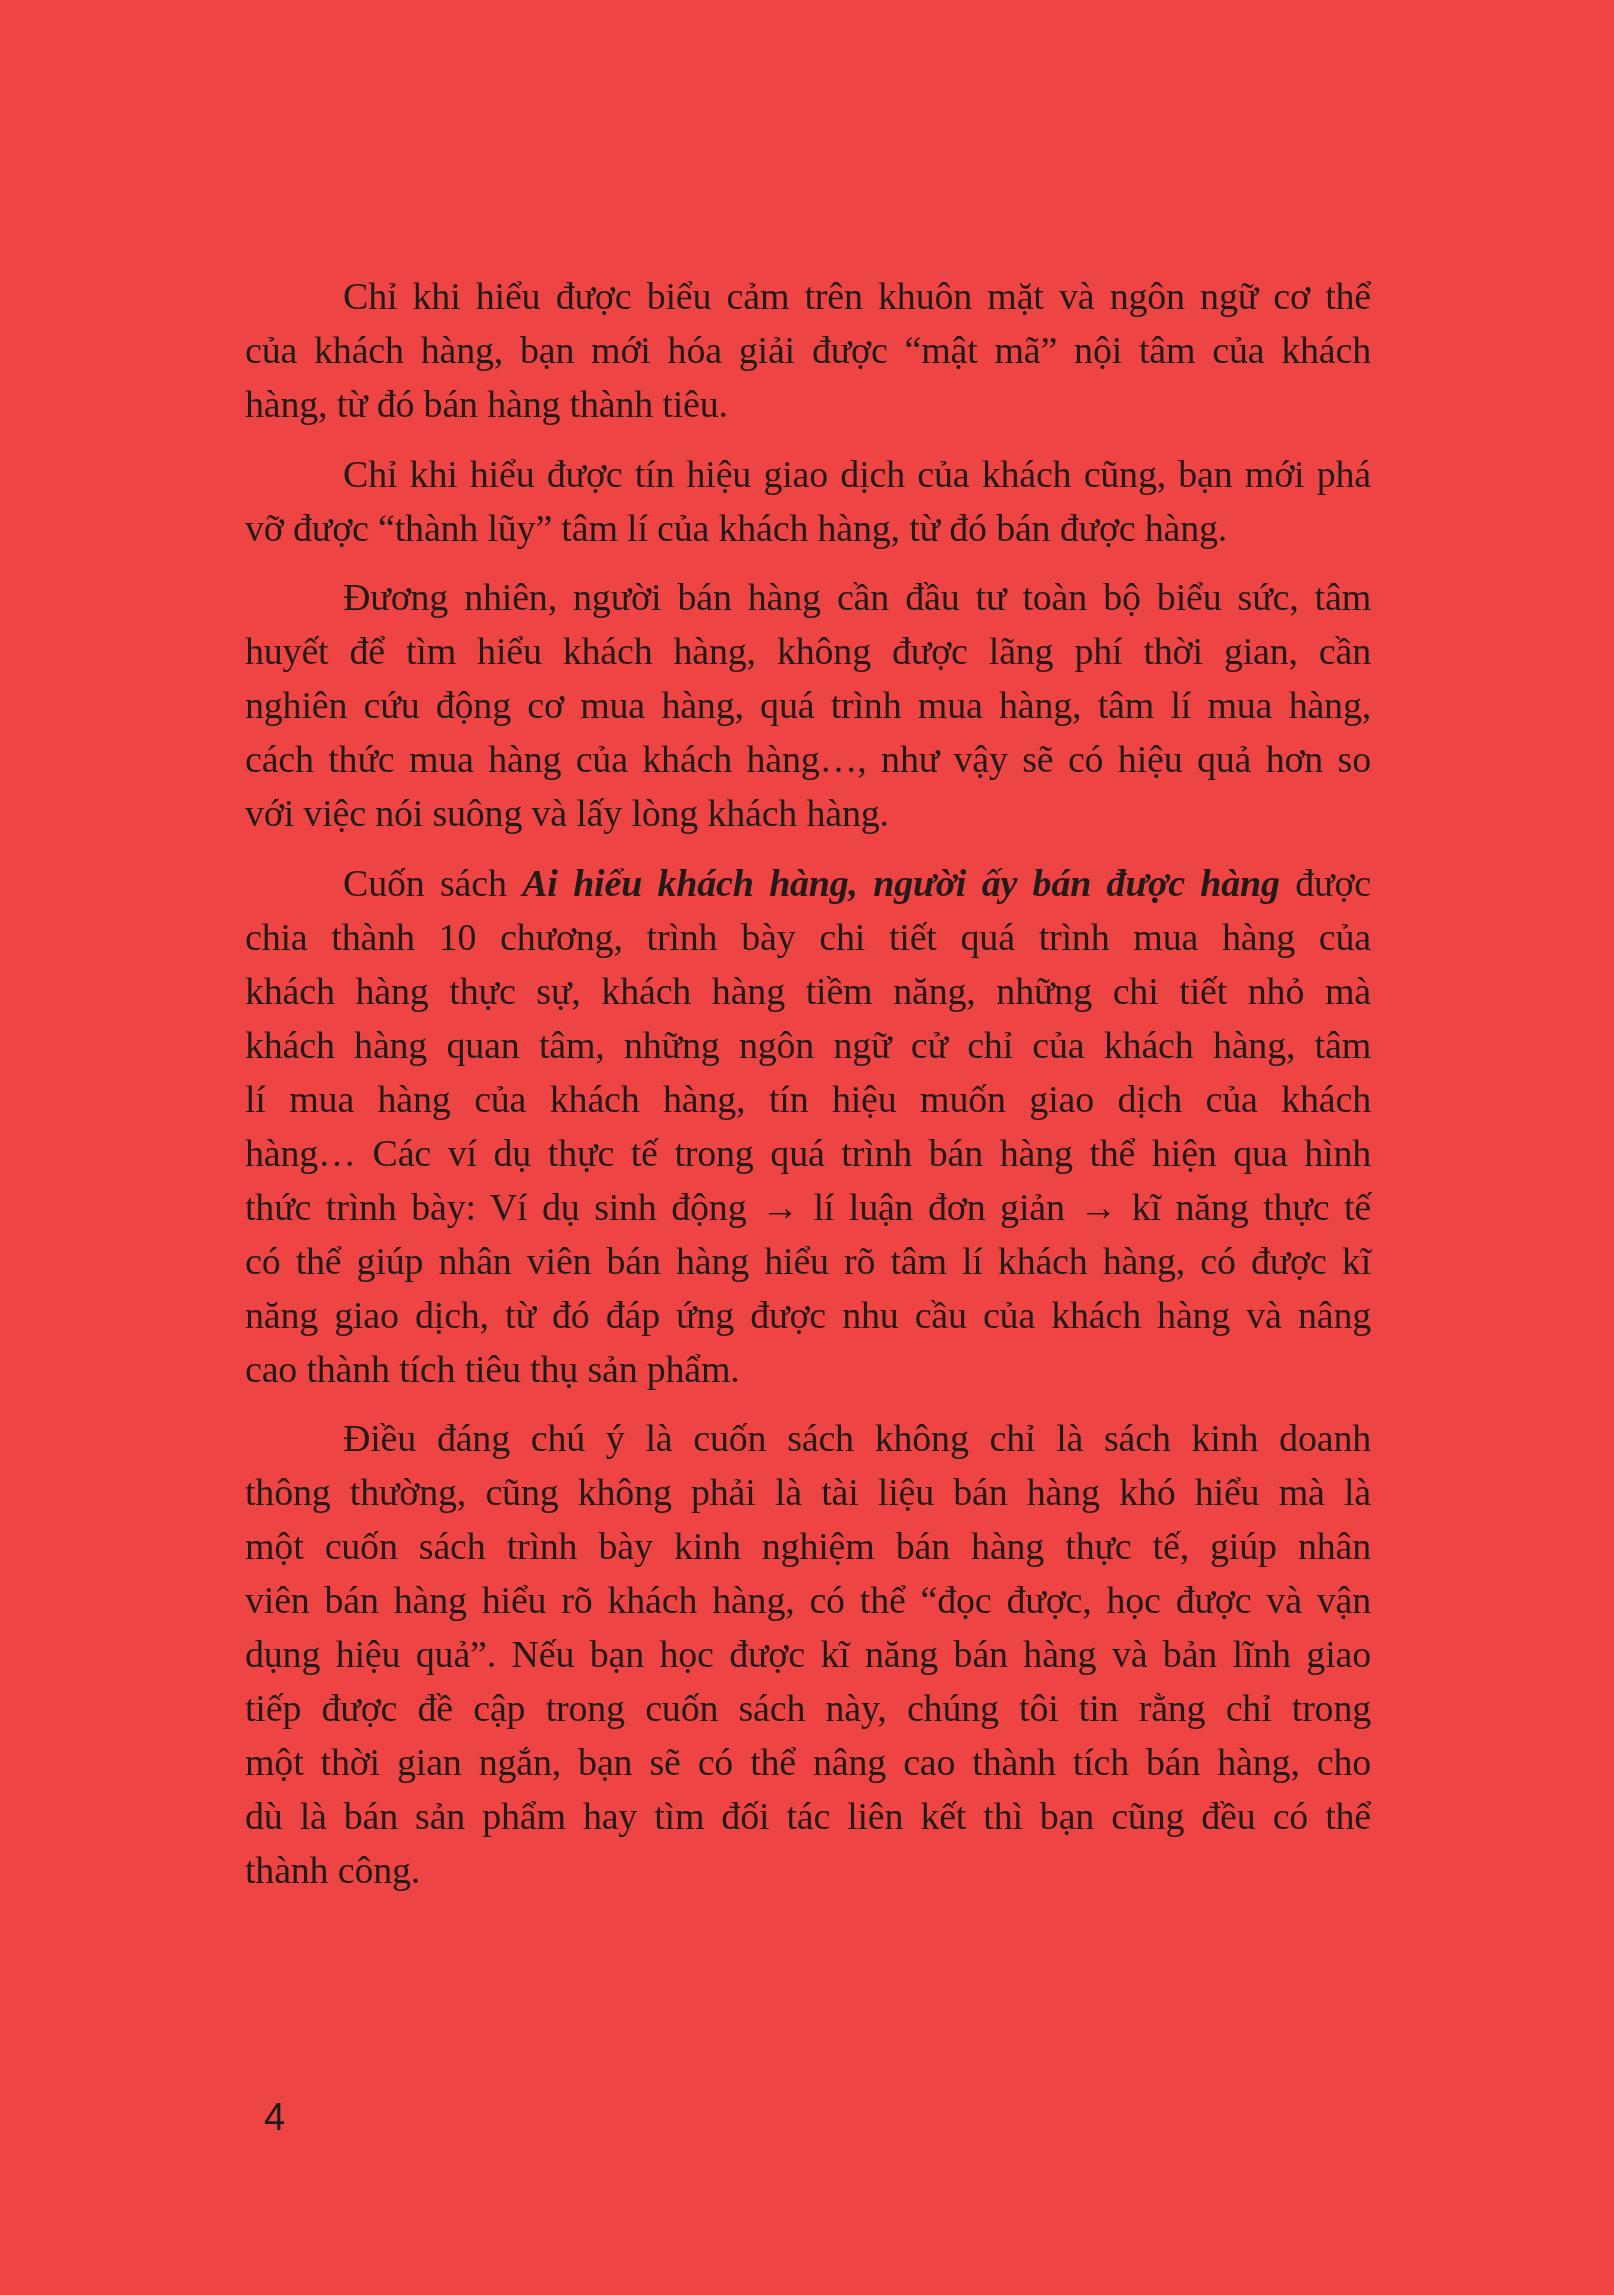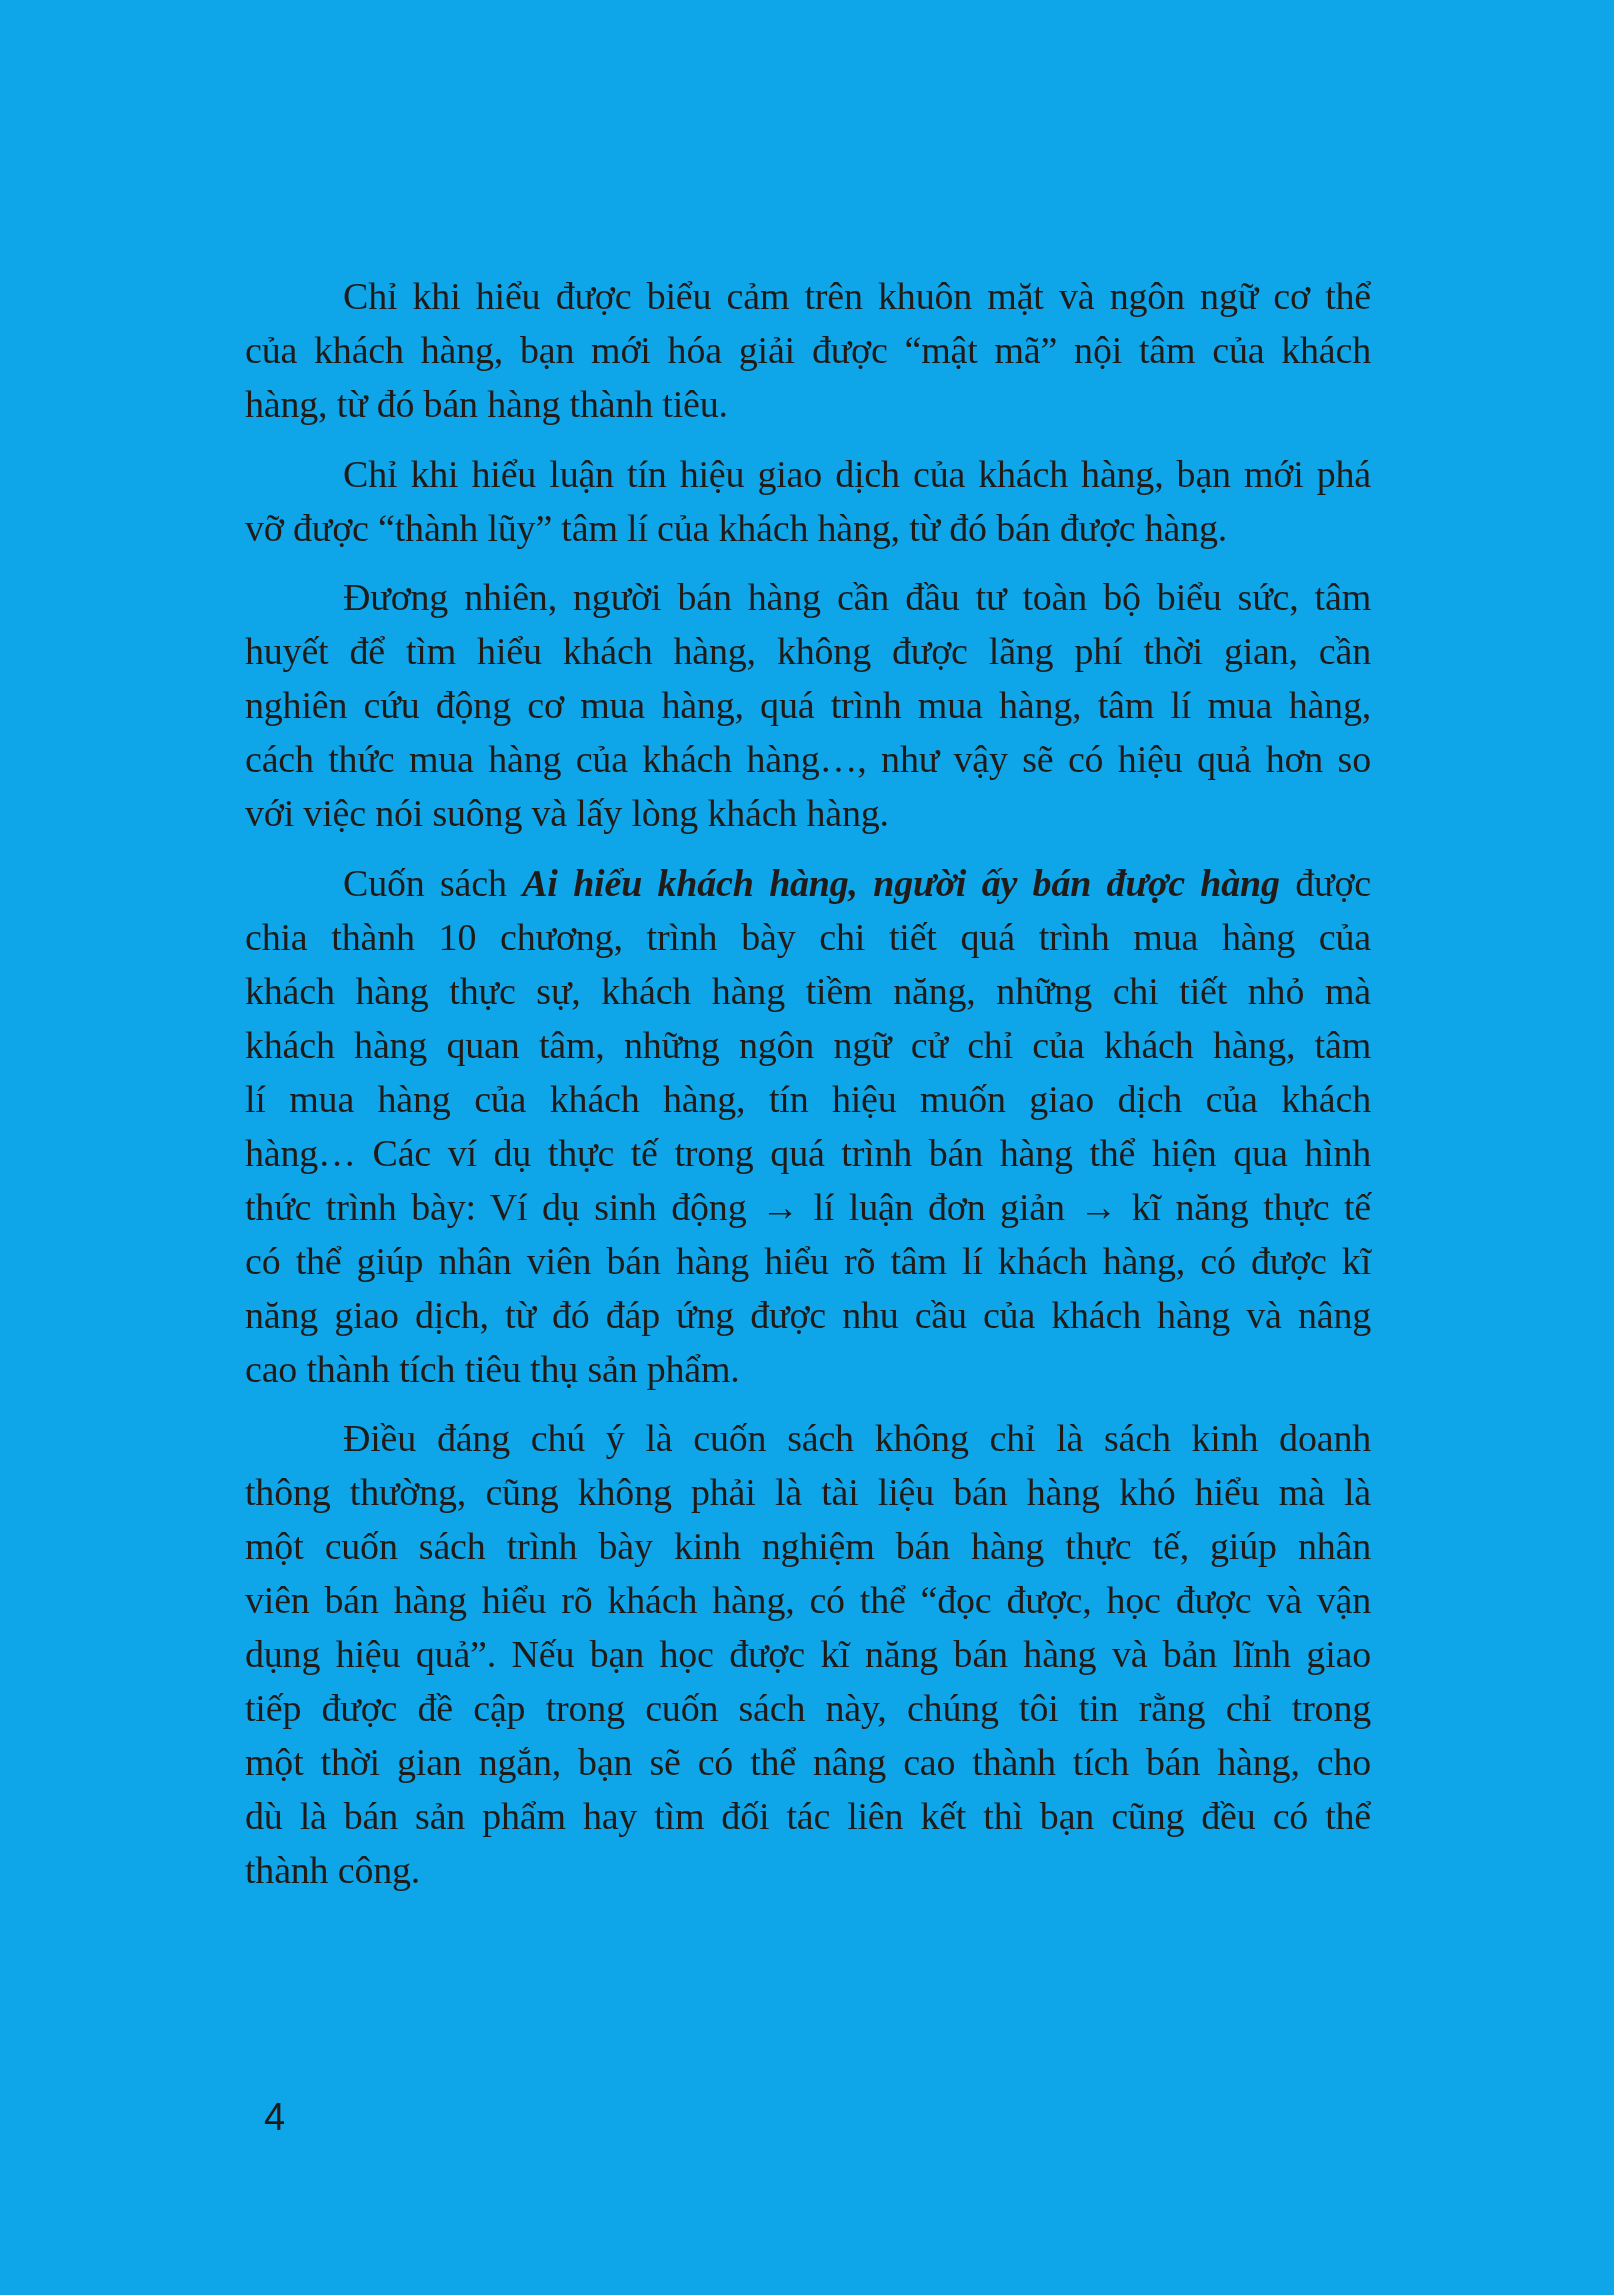--- a/index.html
+++ b/index.html
@@ -5,21 +5,21 @@
   * { margin: 0; padding: 0; box-sizing: border-box; }
   html, body { width: 1615px; height: 2295px; }
   body {
     position: relative;
     background: #ffffff;
     overflow: hidden;
   }
   .page {
     position: absolute;
     inset: 0;
-    background: #0ea5e9;
+    background: #ef4444;
   }
   .text-block {
     position: absolute;
     left: 245px;
     top: 269px;
     width: 1126px;
     font-family: "Liberation Serif", "DejaVu Serif", serif;
     font-size: 38px;
     line-height: 54px;
     color: #201b18;
@@ -53,21 +53,21 @@
 <div class="page">
   <main class="text-block">
 
     <section class="para">
       <div class="line first jl">Chỉ khi hiểu được biểu cảm trên khuôn mặt và ngôn ngữ cơ thể</div>
       <div class="line jl">của khách hàng, bạn mới hóa giải được “mật mã” nội tâm của khách</div>
       <div class="line">hàng, từ đó bán hàng thành tiêu.</div>
     </section>
 
     <section class="para">
-      <div class="line first jl">Chỉ khi hiểu luận tín hiệu giao dịch của khách hàng, bạn mới phá</div>
+      <div class="line first jl">Chỉ khi hiểu được tín hiệu giao dịch của khách cũng, bạn mới phá</div>
       <div class="line">vỡ được “thành lũy” tâm lí của khách hàng, từ đó bán được hàng.</div>
     </section>
 
     <section class="para">
       <div class="line first jl">Đương nhiên, người bán hàng cần đầu tư toàn bộ biểu sức, tâm</div>
       <div class="line jl">huyết để tìm hiểu khách hàng, không được lãng phí thời gian, cần</div>
       <div class="line jl">nghiên cứu động cơ mua hàng, quá trình mua hàng, tâm lí mua hàng,</div>
       <div class="line jl">cách thức mua hàng của khách hàng…, như vậy sẽ có hiệu quả hơn so</div>
       <div class="line">với việc nói suông và lấy lòng khách hàng.</div>
     </section>

